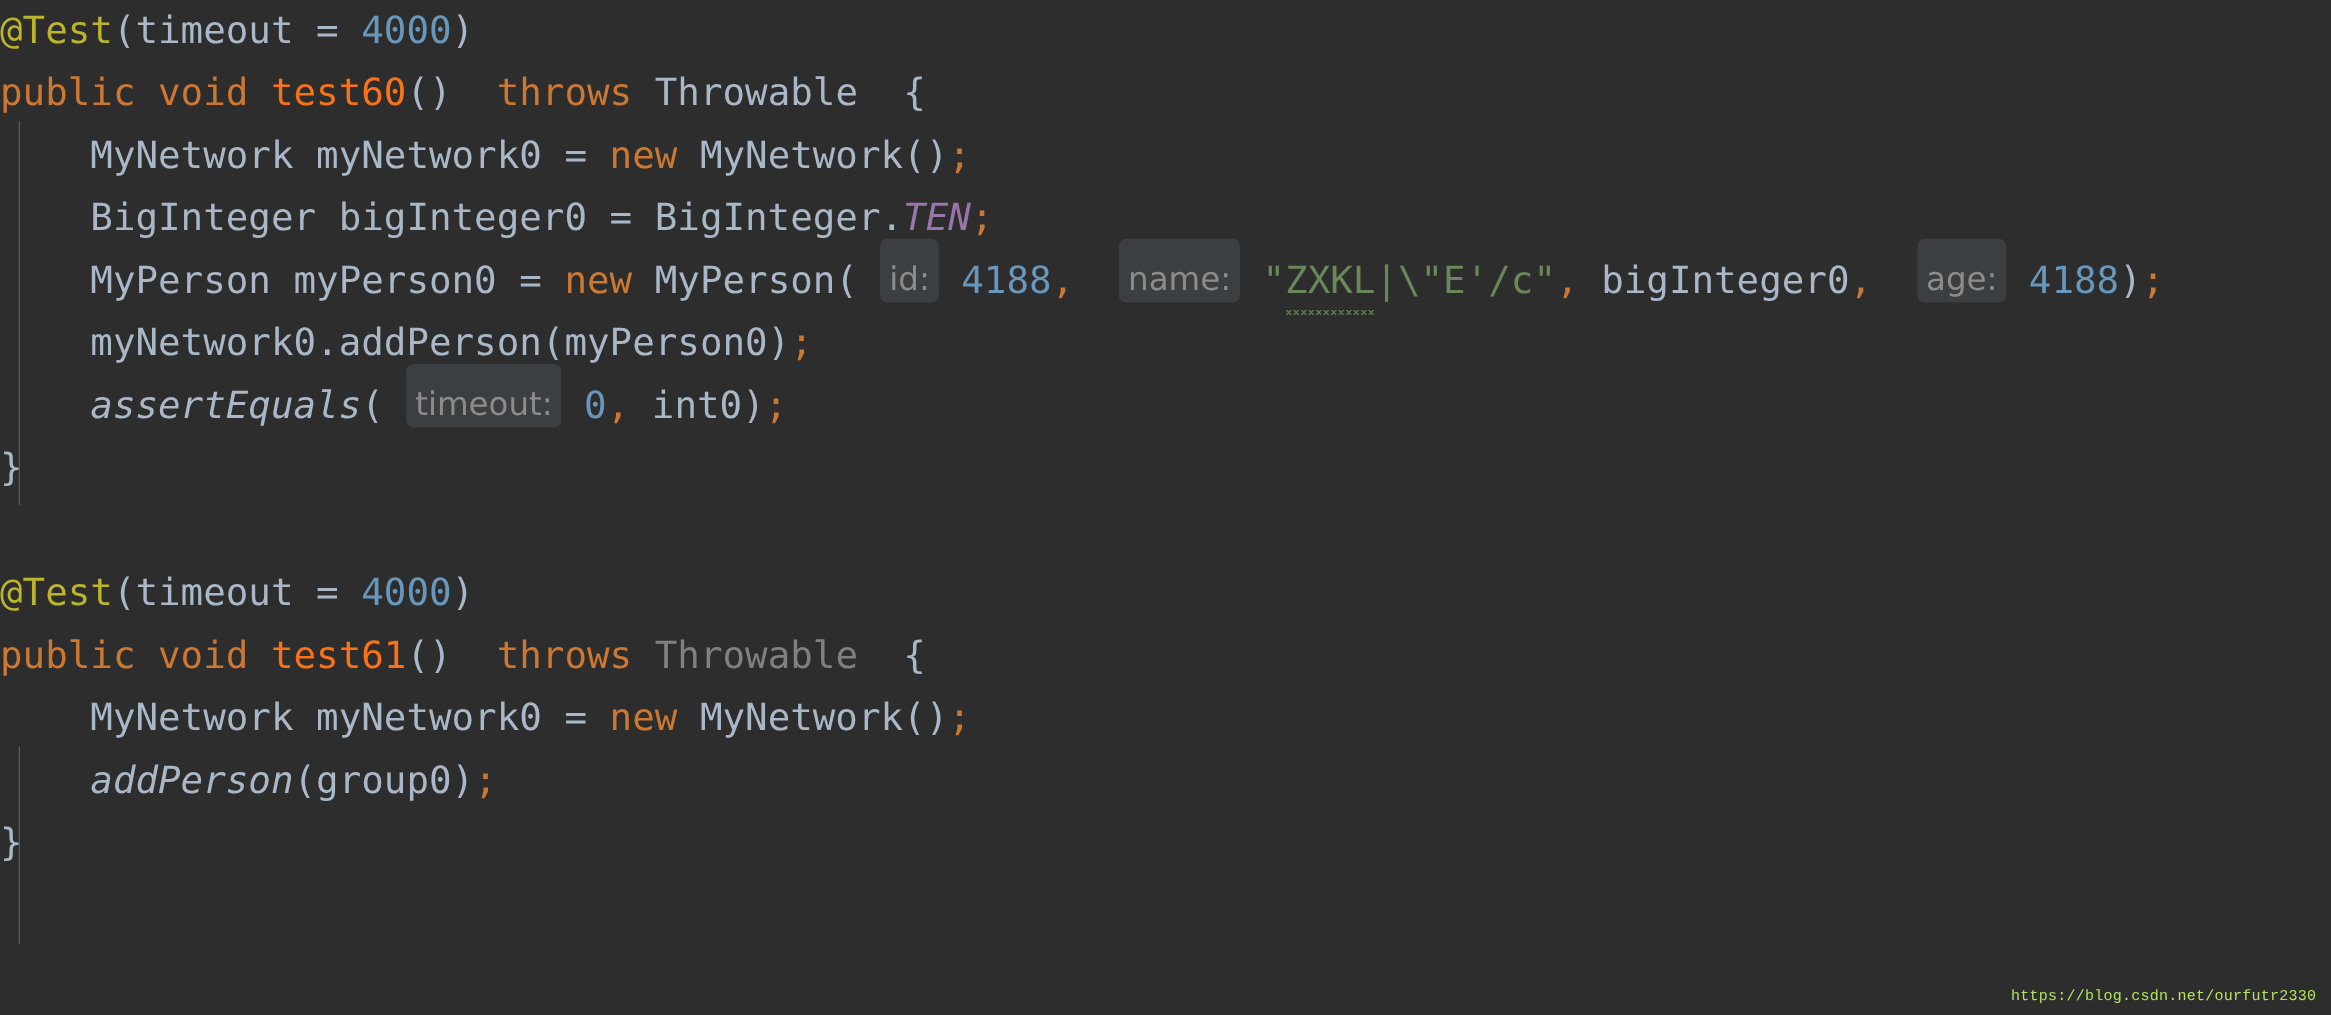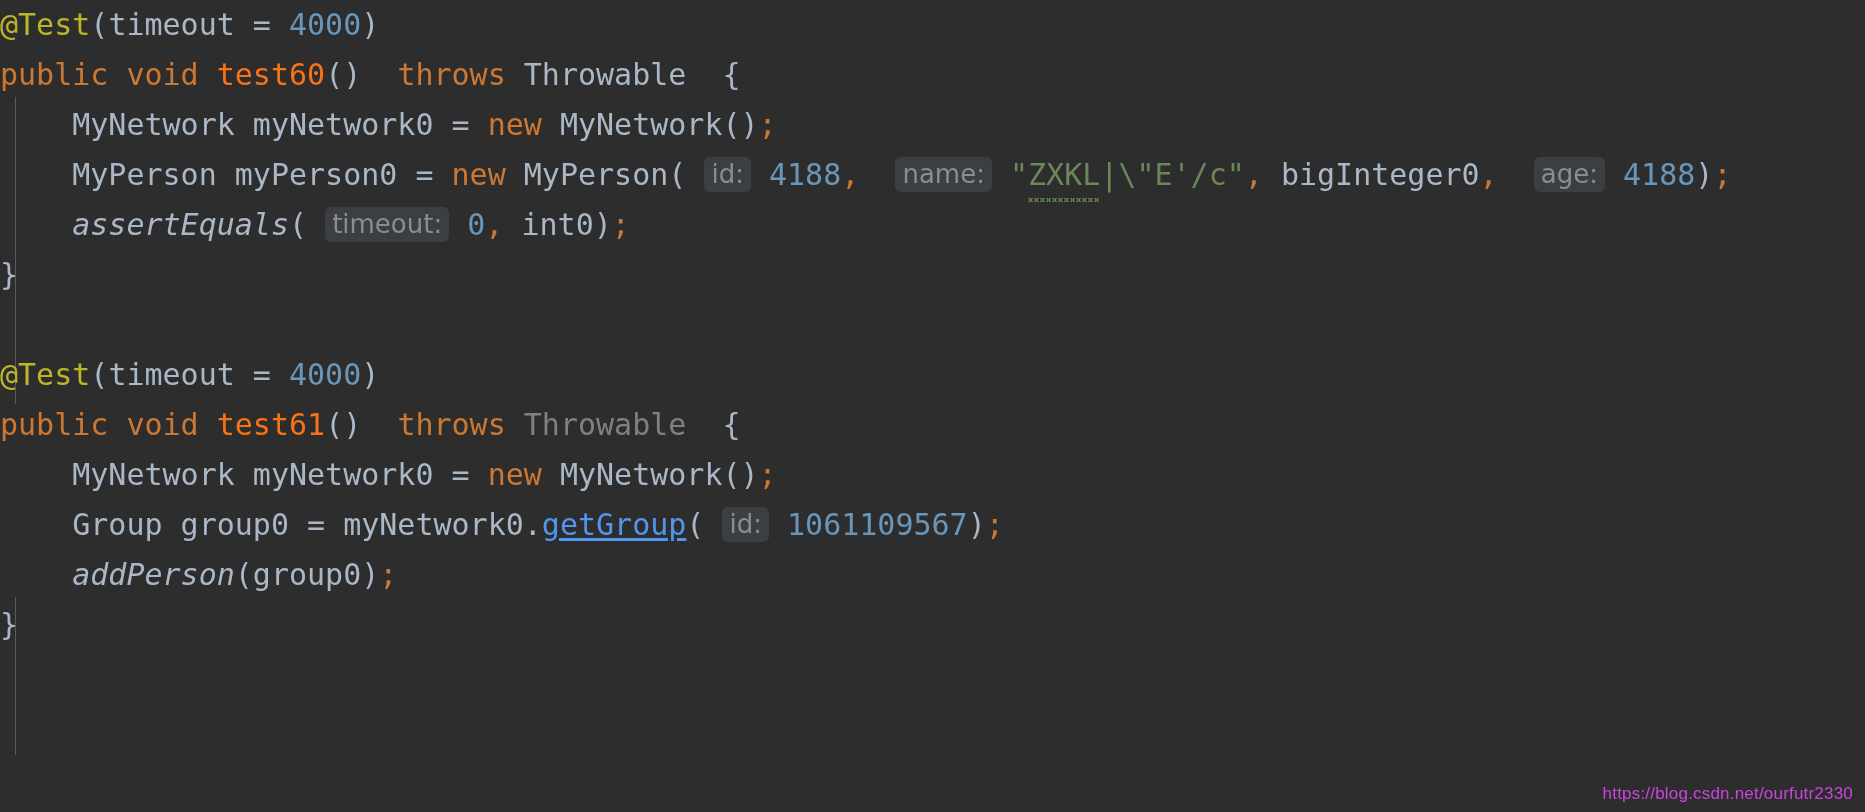--- a/index.html
+++ b/index.html
@@ -70,21 +70,21 @@
     text-decoration: underline;
     text-decoration-color: #5394ec;
     text-underline-offset: 3px;
   }
 
   
   .hint {
     background: #3c3f41;
     color: #8c8c8c;
     border-radius: 6px;
-    padding: 2px 7px 3px 7px;
+    padding: 18px 7px 3px 7px;
     font-size: 26px;
     font-family: "DejaVu Sans", "Liberation Sans", sans-serif;
     position: relative;
     top: -2px;
   }
 
   
   .squiggle {
     position: relative;
     display: inline-block;
@@ -101,45 +101,46 @@
       linear-gradient(-45deg, transparent 40%, #6a8759 40%, #6a8759 60%, transparent 60%);
     background-size: 6px 4px;
     background-repeat: repeat-x;
     opacity: 0.85;
   }
 
   .watermark {
     position: absolute;
     right: 12px;
     bottom: 8px;
-    color: #d946ef;
-    font-size: 17px;
-    font-family: Liberation Sans, sans-serif;
+    color: #bef264;
+    font-size: 12px;
+    font-family: Liberation Mono, monospace;
     letter-spacing: 0.2px;
     opacity: 0.92;
   }
 </style>
 </head>
 <body>
 
 <div id="editor">
 
   <div class="indent-guide g1"></div>
   <div class="indent-guide g2"></div>
 
   <div class="code-area" id="code-area">
       <div class="line"><span class="tok-annotation">@Test</span><span class="tok-punct">(</span><span class="tok-default">timeout</span><span class="tok-default"> = </span><span class="tok-number">4000</span><span class="tok-punct">)</span></div>
       <div class="line"><span class="tok-keyword">public</span><span class="tok-default"> </span><span class="tok-keyword">void</span><span class="tok-default"> </span><span class="tok-method">test60</span><span class="tok-punct">()</span><span class="tok-default">  </span><span class="tok-keyword">throws</span><span class="tok-default"> </span><span class="tok-default">Throwable</span><span class="tok-default">  </span><span class="tok-punct">{</span></div>
       <div class="line"><span class="tok-default">    </span><span class="tok-default">MyNetwork myNetwork0 = </span><span class="tok-keyword">new</span><span class="tok-default"> MyNetwork()</span><span class="tok-semi">;</span></div>
+      <div class="line"><span class="tok-default">    </span><span class="tok-default">BigInteger bigInteger0 = BigInteger.</span><span class="tok-const">TEN</span><span class="tok-semi">;</span></div>
       <div class="line"><span class="tok-default">    </span><span class="tok-default">MyPerson myPerson0 = </span><span class="tok-keyword">new</span><span class="tok-default"> MyPerson(</span><span class="tok-default"> </span><span class="hint">id:</span><span class="tok-default"> </span><span class="tok-number">4188</span><span class="tok-comma">,</span><span class="tok-default">  </span><span class="hint">name:</span><span class="tok-default"> </span><span class="tok-string">"</span><span class="tok-string squiggle">ZXKL</span><span class="tok-string">|\"E'/c"</span><span class="tok-comma">,</span><span class="tok-default"> bigInteger0</span><span class="tok-comma">,</span><span class="tok-default">  </span><span class="hint">age:</span><span class="tok-default"> </span><span class="tok-number">4188</span><span class="tok-punct">)</span><span class="tok-semi">;</span></div>
+      <div class="line"><span class="tok-default">    </span><span class="tok-default">myNetwork0.addPerson(myPerson0)</span><span class="tok-semi">;</span></div>
       <div class="line"><span class="tok-default">    </span><span class="tok-static">assertEquals</span><span class="tok-punct">(</span><span class="tok-default"> </span><span class="hint">timeout:</span><span class="tok-default"> </span><span class="tok-number">0</span><span class="tok-comma">,</span><span class="tok-default"> int0)</span><span class="tok-semi">;</span></div>
       <div class="line"><span class="tok-punct">}</span></div>
       <div class="line">&nbsp;</div>
       <div class="line"><span class="tok-annotation">@Test</span><span class="tok-punct">(</span><span class="tok-default">timeout</span><span class="tok-default"> = </span><span class="tok-number">4000</span><span class="tok-punct">)</span></div>
       <div class="line"><span class="tok-keyword">public</span><span class="tok-default"> </span><span class="tok-keyword">void</span><span class="tok-default"> </span><span class="tok-method">test61</span><span class="tok-punct">()</span><span class="tok-default">  </span><span class="tok-keyword">throws</span><span class="tok-default"> </span><span class="tok-dim">Throwable</span><span class="tok-default">  </span><span class="tok-punct">{</span></div>
       <div class="line"><span class="tok-default">    </span><span class="tok-default">MyNetwork myNetwork0 = </span><span class="tok-keyword">new</span><span class="tok-default"> MyNetwork()</span><span class="tok-semi">;</span></div>
-      <div class="line"><span class="tok-default">    </span><span class="tok-default">Group group0 = myNetwork0.</span><span class="tok-link">getGroup</span><span class="tok-punct">(</span><span class="tok-default"> </span><span class="hint">id:</span><span class="tok-default"> </span><span class="tok-number">1061109567</span><span class="tok-punct">)</span><span class="tok-semi">;</span></div>
       <div class="line"><span class="tok-default">    </span><span class="tok-static">addPerson</span><span class="tok-default">(group0)</span><span class="tok-semi">;</span></div>
       <div class="line"><span class="tok-punct">}</span></div>
     </div>
 
   <div class="watermark">https://blog.csdn.net/ourfutr2330</div>
 </div>
 
 </body></html>

